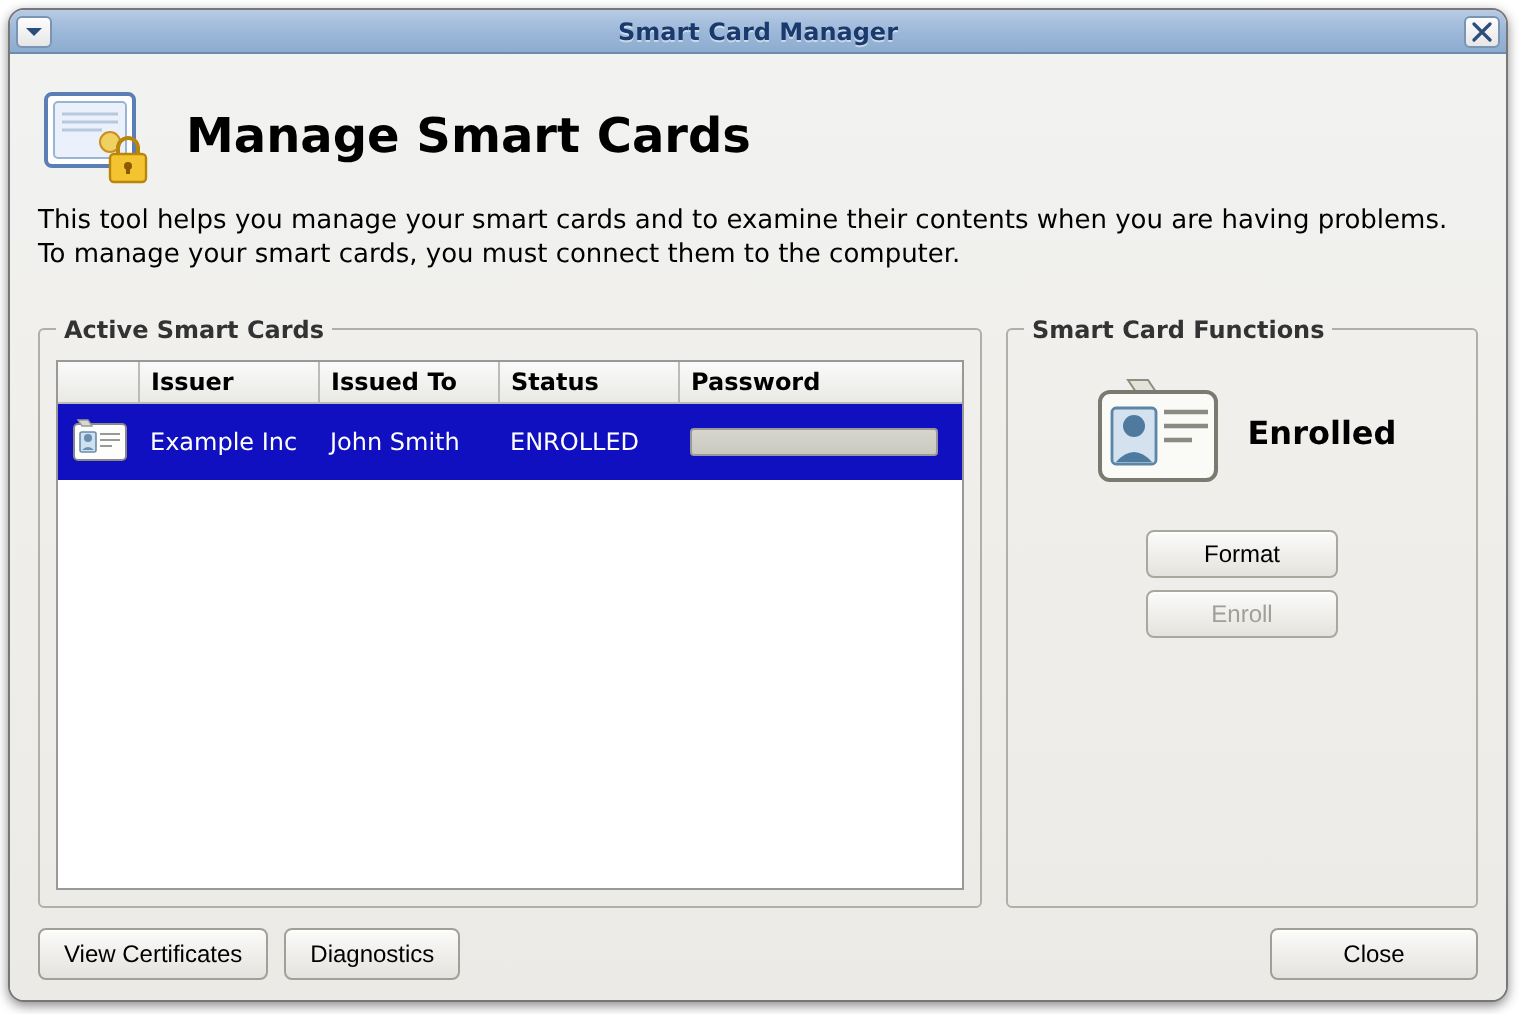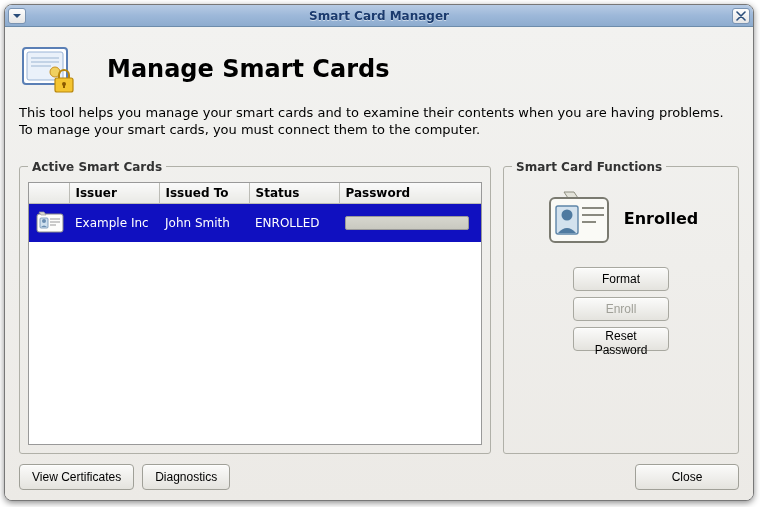--- a/index.html
+++ b/index.html
@@ -69,21 +69,21 @@
   }
   .big-cert-icon {
     width: 60px; height: 54px;
     position: relative;
     flex-shrink: 0;
   }
   .page-title {
     font-size: 24px;
     font-weight: bold;
     color: #000;
-    margin: 14px;
+    margin: 0;
   }
   .intro-text {
     margin: 8px 0 21px 0;
     font-size: 13px;
     line-height: 1.3;
     color: #000;
   }
   
   .main-row {
     display: flex;
@@ -312,21 +312,20 @@
               <rect x="12" y="18" width="22" height="28" rx="2" fill="#d3e2ee" stroke="#5d85a8" stroke-width="1.4"></rect>
               <circle cx="23" cy="27" r="5.5" fill="#4f7aa0"></circle>
               <path d="M14 45 q9 -10 18 0" fill="#4f7aa0"></path>
               <path d="M38 20 h22 M38 27 h22 M38 34 h14" stroke="#8a8a80" stroke-width="2.2"></path>
             </svg>
           </div>
           <div class="status-label">Enrolled</div>
         </div>
         <button class="func-btn">Format</button>
         <button class="func-btn disabled">Enroll</button>
-        <button class="func-btn">Reset Password</button>
       </fieldset>
 
     </div>
 
     <div class="bottom-row">
       <button class="btn">View Certificates</button>
       <button class="btn">Diagnostics</button>
       <div class="spacer"></div>
       <button class="btn" style="width:104px">Close</button>
     </div>

